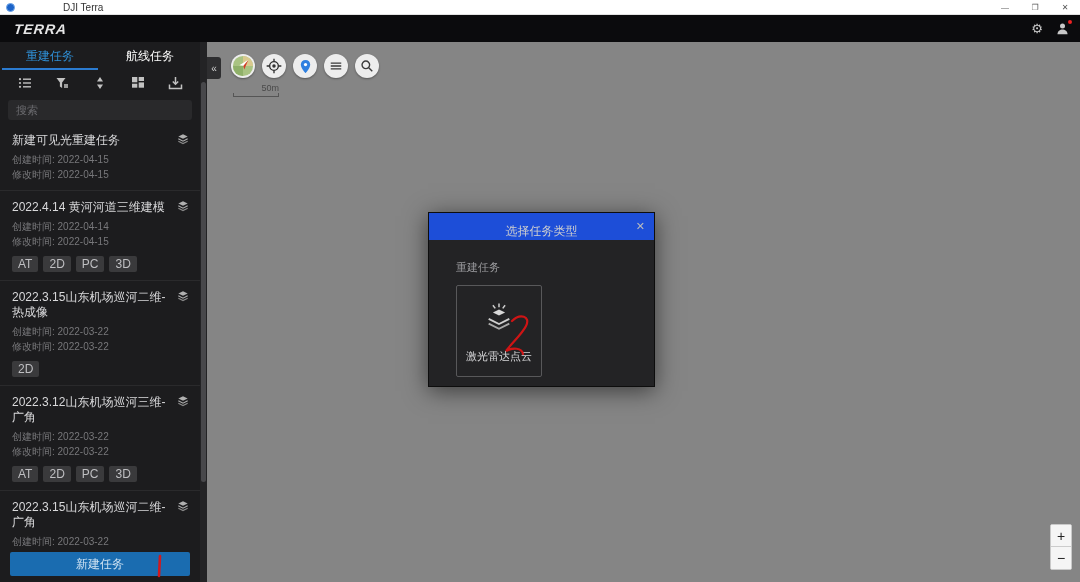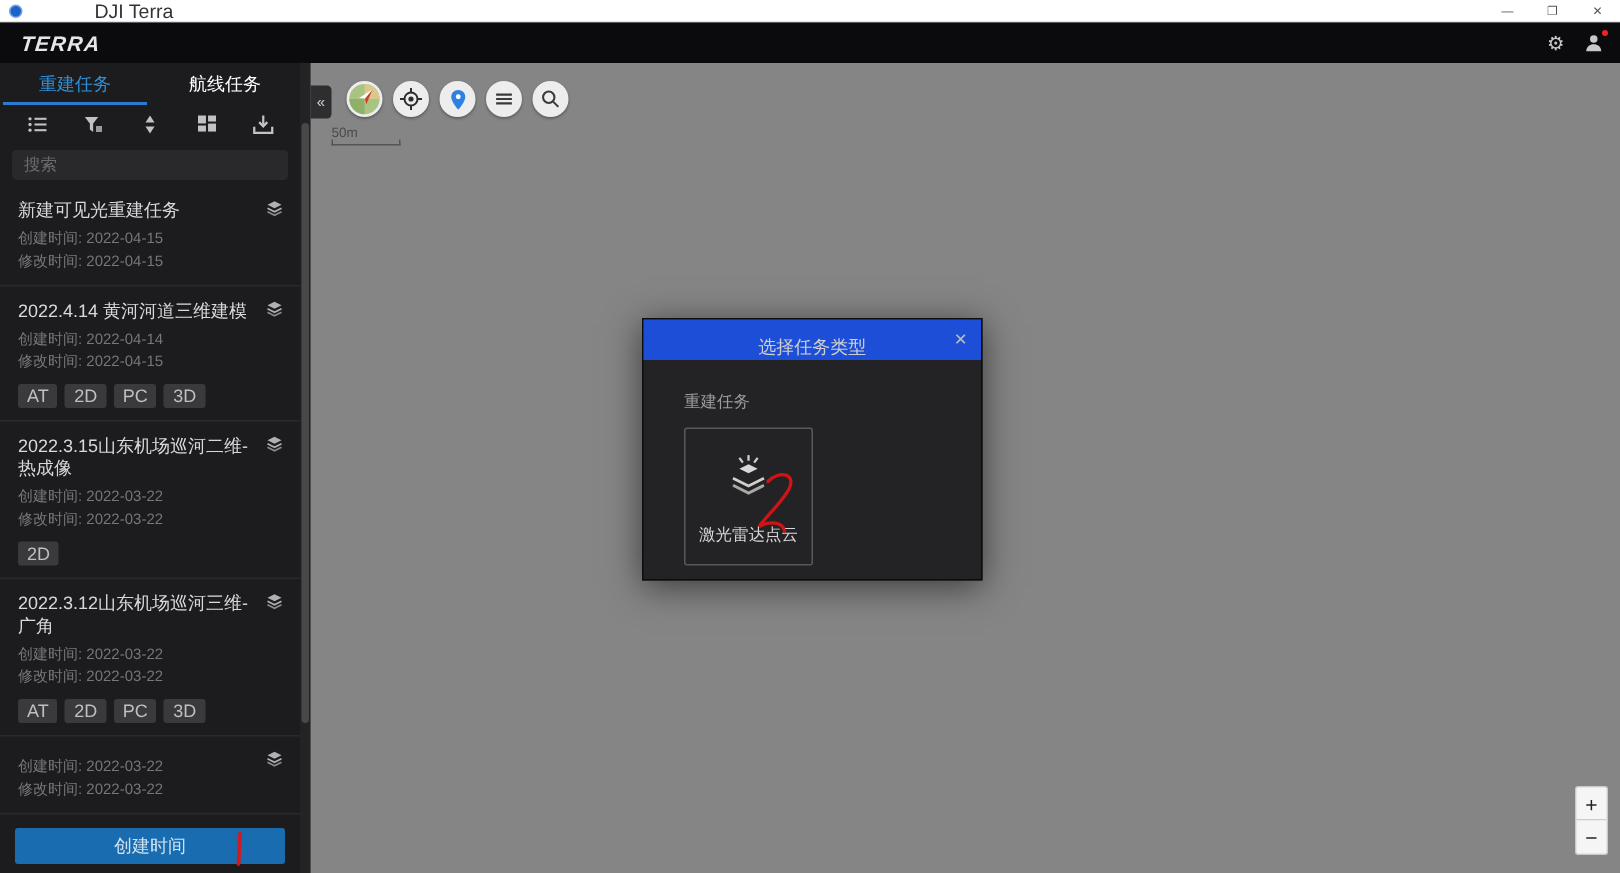--- a/index.html
+++ b/index.html
@@ -5,21 +5,21 @@
   * { margin:0; padding:0; box-sizing:border-box; }
   html,body { width:1080px; height:582px; overflow:hidden; }
   body { font-family:"Liberation Sans","DejaVu Sans",sans-serif; }
   #app { position:relative; width:1080px; height:582px; background:#0b0b0d; overflow:hidden; }
 
   
   .titlebar { position:absolute; left:0; top:0; width:1080px; height:15px; background:#ffffff;
               display:flex; align-items:center; border-bottom:1px solid #e2e2e2; }
   .app-dot { width:9px; height:9px; border-radius:50%; background:#1c63c8; margin:0 5px 0 6px;
              border:1.5px solid #6fa6e8; }
-  .titlebar-title { font-size:13px; color:#333;padding-left:43px; }
+  .titlebar-title { font-size:10px; color:#333;padding-left:43px; }
   .win-controls { position:absolute; right:0; top:0; height:15px; display:flex; }
   .win-btn { width:30px; height:15px; display:flex; align-items:center; justify-content:center;
              font-size:8px; color:#555; }
 
   
   .appbar { position:absolute; left:0; top:15px; width:1080px; height:27px; background:#0b0b0d;
             display:flex; align-items:center; }
   .logo { color:#e6e6e6; font-weight:bold; font-style:italic; font-size:14px; letter-spacing:1px;
           margin-left:14px; transform:skewX(-6deg); }
   .appbar-right { position:absolute; right:10px; top:0; height:27px; display:flex; align-items:center; gap:12px; }
@@ -57,21 +57,21 @@
   .side-thumb { position:absolute; left:1px; top:40px; width:5px; height:400px; background:#48484b; border-radius:3px; }
 
   
   .map { position:absolute; left:207px; top:42px; width:873px; height:540px; background:#858585; }
   .collapse-tab { position:absolute; left:0; top:15px; width:14px; height:22px; background:#2e2e30;
                   border-radius:0 3px 3px 0; color:#cfcfcf; font-size:10px; display:flex; align-items:center;
                   justify-content:center; cursor:pointer; }
   .map-toolbar { position:absolute; left:24px; top:12px; display:flex; gap:7px; }
   .circle-btn { width:24px; height:24px; border-radius:50%; background:#ededed; display:flex; align-items:center;
                 justify-content:center; box-shadow:0 1px 2px rgba(0,0,0,.35); cursor:pointer; overflow:hidden; }
-  .scalebar { position:absolute; left:14px; top:42px; width:46px; text-align:left; }
+  .scalebar { position:absolute; left:26px; top:42px; width:46px; text-align:right; }
   .scalebar .txt { font-size:9px; color:#4a4a4a; line-height:9px; }
   .scalebar .bar { height:4px; border-left:1px solid #555; border-right:1px solid #555; border-bottom:1px solid #555; }
 
   .zoomctl { position:absolute; right:8px; bottom:12px; width:22px; background:#f5f5f5; border:1px solid #c9c9c9;
              border-radius:2px; overflow:hidden; }
   .zoom-btn { width:100%; height:22px; display:flex; align-items:center; justify-content:center; font-size:14px;
               color:#222; cursor:pointer; background:#f5f5f5; border:none; font-family:"Liberation Sans",sans-serif; }
   .zoom-btn:first-child { border-bottom:1px solid #cccccc; }
 
   
@@ -233,34 +233,35 @@
         <div class="task-date">修改时间: 2022-03-22</div>
         <div class="tag-row">
           <span class="tag">AT</span>
           <span class="tag">2D</span>
           <span class="tag">PC</span>
           <span class="tag">3D</span>
         </div>
       </div>
 
       <div class="task-item">
+        <div class="task-title">2022.3.15山东机场巡河二维-广角</div>
         <span class="task-icon"><svg width="14" height="14" viewBox="0 0 24 24">
               <path d="M12 2 20 6 12 10 4 6Z" fill="#b0b0b0"></path>
               <path d="M4 10l8 4 8-4" stroke="#b0b0b0" stroke-width="2" fill="none"></path>
               <path d="M4 14l8 4 8-4" stroke="#8a8a8a" stroke-width="2" fill="none"></path>
             </svg></span>
         <div class="task-date">创建时间: 2022-03-22</div>
         <div class="task-date">修改时间: 2022-03-22</div>
 
       </div>
 
     </div>
 
     <div class="newtask-wrap">
-      <button class="newtask-btn">创建时间</button>
+      <button class="newtask-btn">新建任务</button>
     </div>
   </div>
 
   <div class="side-scrollbar">
     <div class="side-thumb"></div>
   </div>
 
   <div class="map">
     <div class="collapse-tab">«</div>
 

